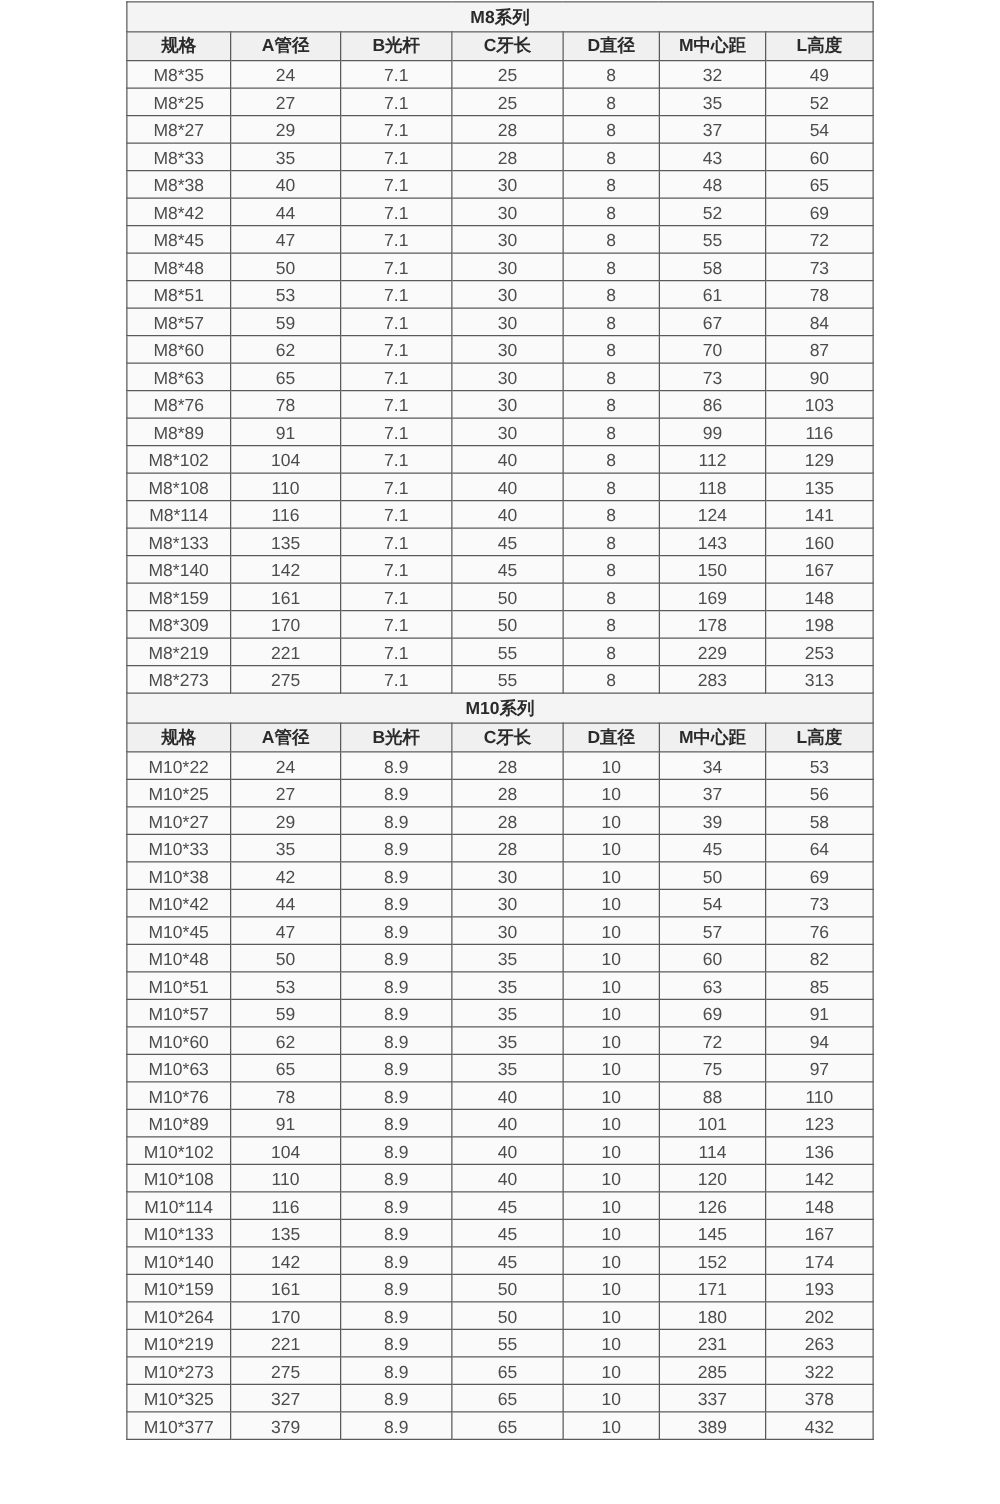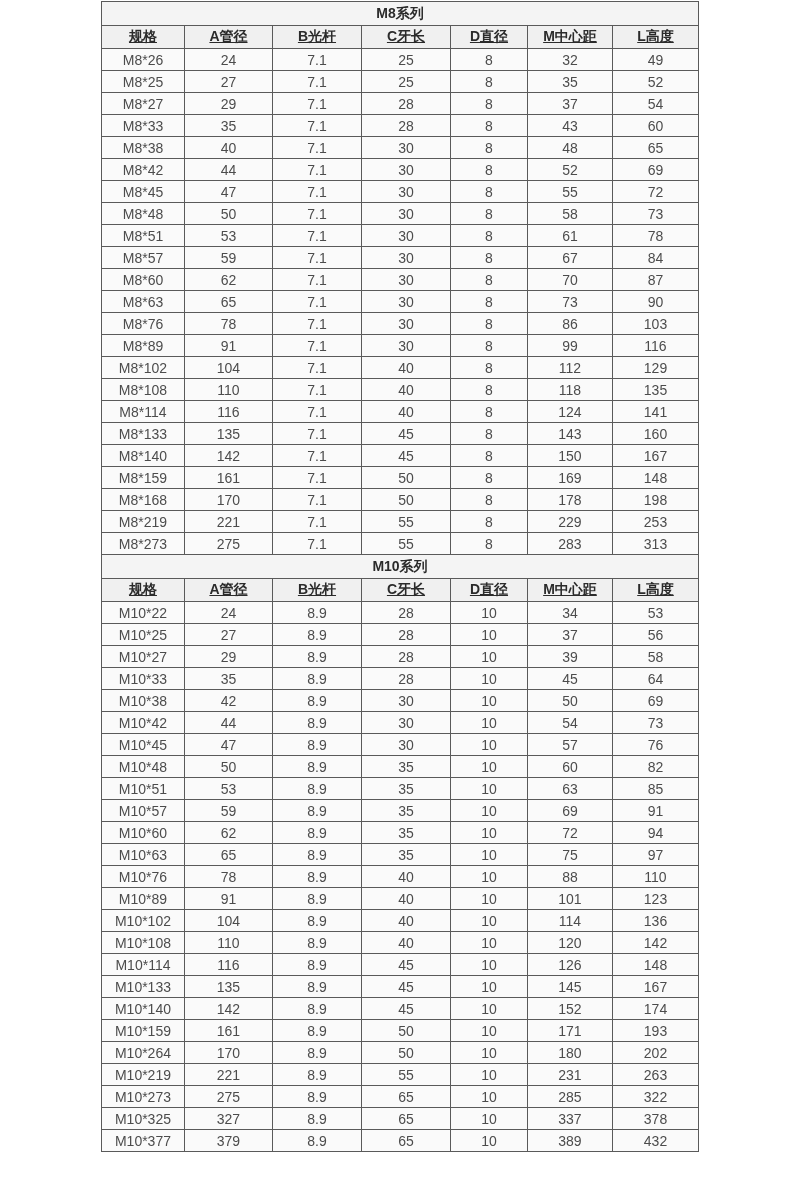--- a/index.html
+++ b/index.html
@@ -43,21 +43,20 @@
     height: 24px;
     background: var(--title-bg);
     color: var(--header-text);
     font-weight: bold;
   }
   tr.row-header td {
     height: 23px;
     background: var(--header-bg);
     color: var(--header-text);
     font-weight: bold;
-    text-decoration: underline;
   }
   tr.row-data td {
     height: 22px;
     background: var(--row-bg);
     color: var(--cell-text);
     font-weight: normal;
   }
 </style>
 </head>
 <body>
@@ -80,21 +79,21 @@
         <tr class="row-header">
           <td>规格</td>
           <td>A管径</td>
           <td>B光杆</td>
           <td>C牙长</td>
           <td>D直径</td>
           <td>M中心距</td>
           <td>L高度</td>
         </tr>
         <tr class="row-data">
-          <td>M8*26</td>
+          <td>M8*35</td>
           <td>24</td>
           <td>7.1</td>
           <td>25</td>
           <td>8</td>
           <td>32</td>
           <td>49</td>
         </tr>
         <tr class="row-data">
           <td>M8*25</td>
           <td>27</td>
@@ -260,21 +259,21 @@
         <tr class="row-data">
           <td>M8*159</td>
           <td>161</td>
           <td>7.1</td>
           <td>50</td>
           <td>8</td>
           <td>169</td>
           <td>148</td>
         </tr>
         <tr class="row-data">
-          <td>M8*168</td>
+          <td>M8*309</td>
           <td>170</td>
           <td>7.1</td>
           <td>50</td>
           <td>8</td>
           <td>178</td>
           <td>198</td>
         </tr>
         <tr class="row-data">
           <td>M8*219</td>
           <td>221</td>

